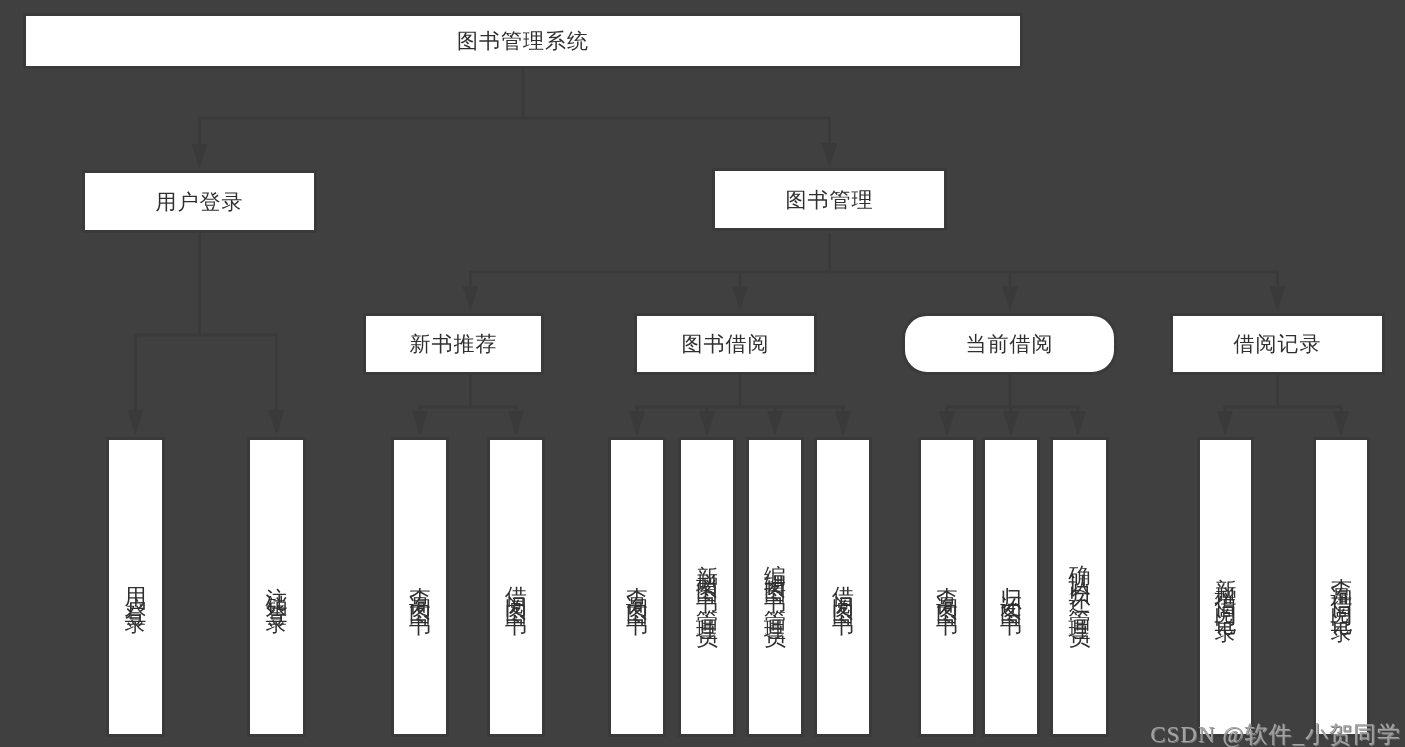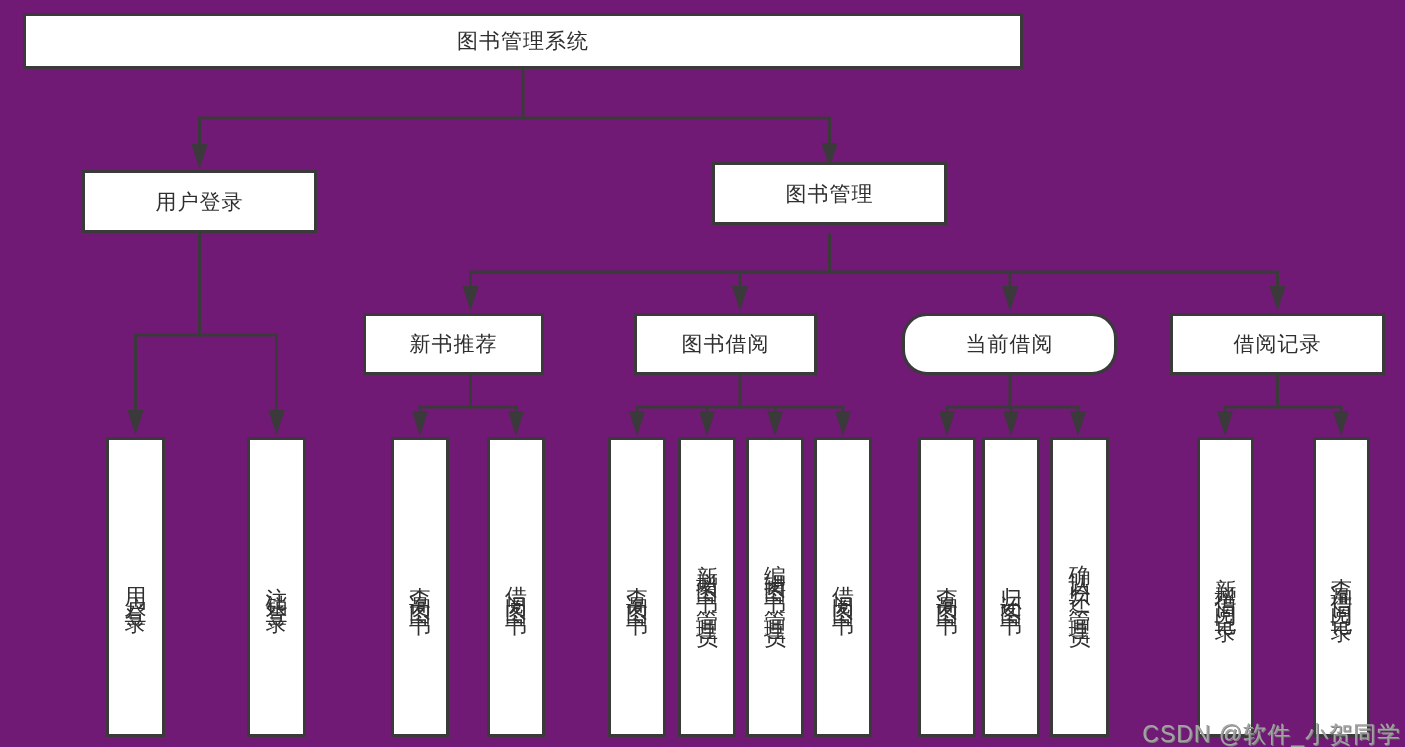--- a/index.html
+++ b/index.html
@@ -1,18 +1,18 @@
 <!DOCTYPE html>
 <html><head>
 <meta charset="utf-8">
 <style>
   html,body{margin:0;padding:0;background:#fff;}
   .canvas{
-    position:relative;width:1405px;height:747px;background:#701a75;overflow:hidden;
-    font-family:Liberation Sans, sans-serif;color:#2b2b2b;
+    position:relative;width:1405px;height:747px;background:#404040;overflow:hidden;
+    font-family:Liberation Serif, serif;color:#2b2b2b;
   }
   .wires{position:absolute;left:0;top:0;width:1405px;height:747px;}
   .wires line{stroke:#3a3a3a;stroke-width:3;}
   .wires polygon{fill:#3a3a3a;stroke:none;}
   .node{
     position:absolute;box-sizing:border-box;background:#ffffff;
     border:3px solid #3a3a3a;display:flex;align-items:center;justify-content:center;
     font-size:21px;letter-spacing:1px;color:#2f2f2f;
   }
   .node.vert{font-size:22px;}
@@ -106,21 +106,21 @@
     </g>
   </svg>
 
   <div class="node" style="left:23px;top:13px;width:1000px;height:56px;">
     <span>图书管理系统</span>
   </div>
 
   <div class="node" style="left:82px;top:170px;width:235px;height:63px;">
     <span>用户登录</span>
   </div>
-  <div class="node" style="left:712px;top:162px;width:235px;height:63px;">
+  <div class="node" style="left:712px;top:168px;width:235px;height:63px;">
     <span>图书管理</span>
   </div>
 
   <div class="node" style="left:363px;top:313px;width:181px;height:62px;">
     <span>新书推荐</span>
   </div>
   <div class="node" style="left:634px;top:313px;width:183px;height:62px;">
     <span>图书借阅</span>
   </div>
   <div class="node" style="left:902px;top:313px;width:215px;height:62px;border-radius:25px;">

